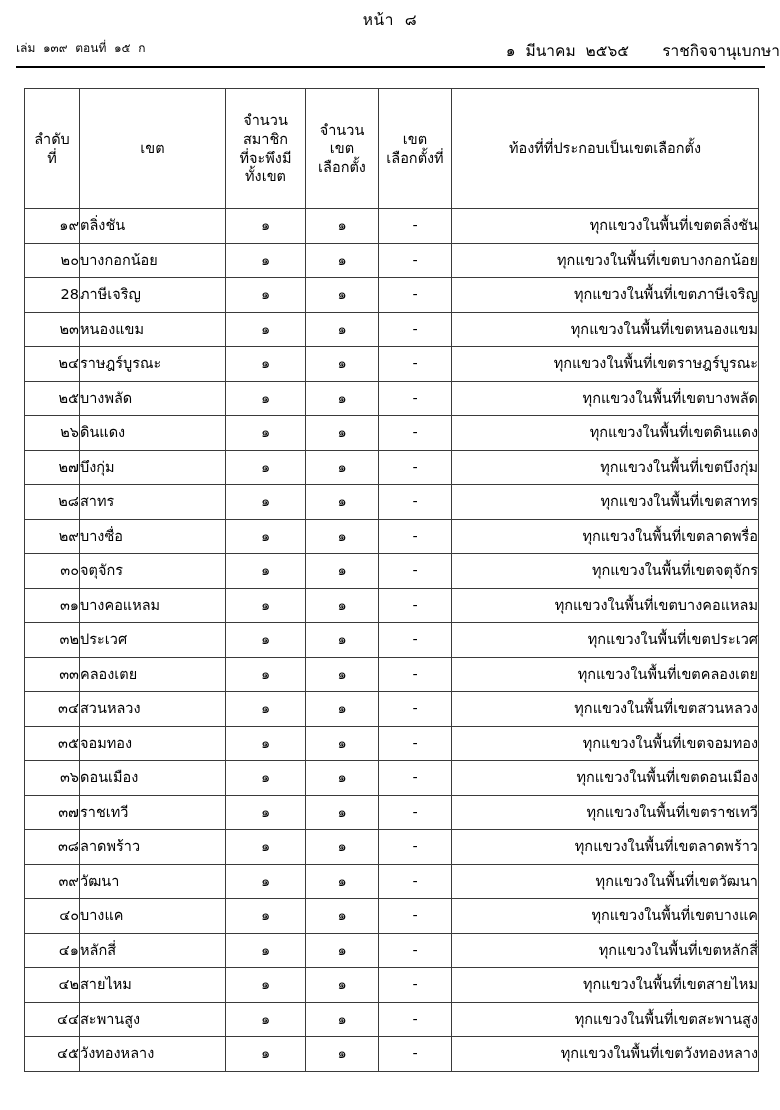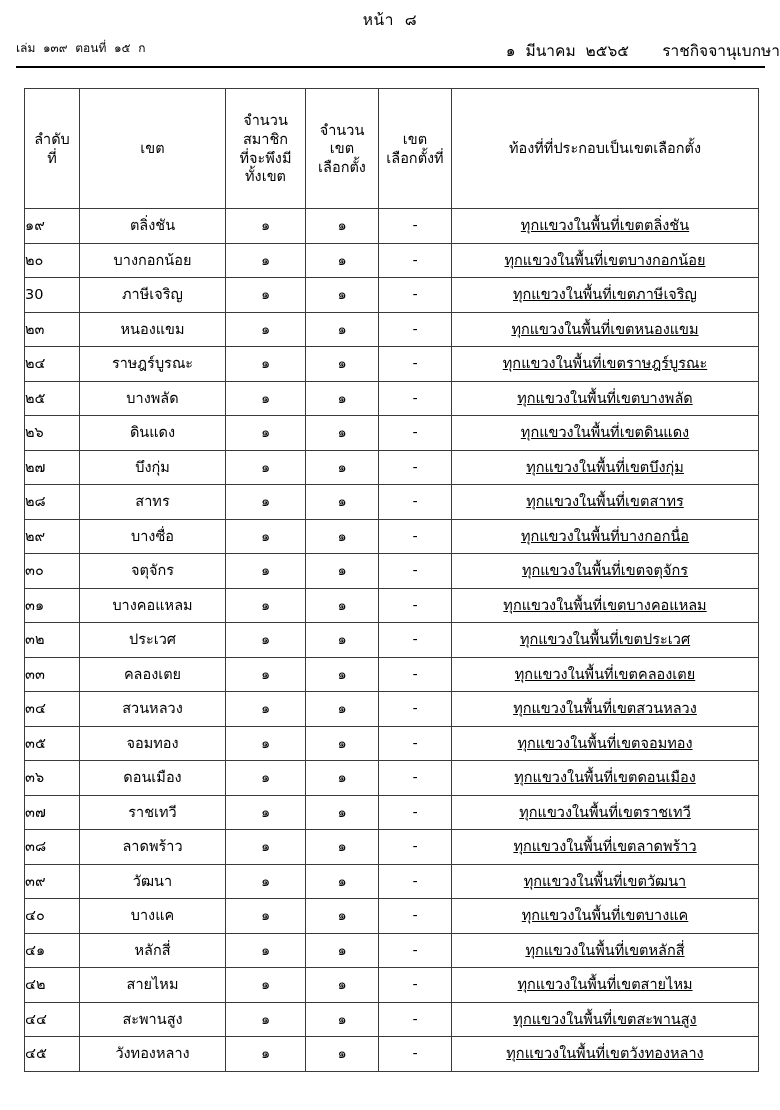--- a/index.html
+++ b/index.html
@@ -103,26 +103,26 @@
   }
   thead th .hl {
     display: block;
     white-space: pre-line;
   }
 
   tbody td {
     height: 33.5px;
     line-height: 1.2;
   }
-  td.col-no     { text-align: left; }
-  td.col-dist   { text-align: center;  padding-left: 9px; }
+  td.col-no     { text-align: right; }
+  td.col-dist   { text-align: left;  padding-left: 9px; }
   td.col-mem    { text-align: center; }
   td.col-cnt    { text-align: center; }
   td.col-const  { text-align: center; }
-  td.col-area   { text-align: center;  padding-left: 12px; text-decoration: underline; }
+  td.col-area   { text-align: right;  padding-left: 12px; }
 </style>
 </head>
 <body>
 
 <div id="page-header">
   <div class="hdr-pageno">หน้า  ๘</div>
   <div class="hdr-left">เล่ม  ๑๓๙  ตอนที่  ๑๕  ก</div>
   <div class="hdr-center">ราชกิจจานุเบกษา</div>
   <div class="hdr-right">๑  มีนาคม  ๒๕๖๕</div>
   <div id="header-rule"></div>
@@ -178,21 +178,21 @@
         </tr>
         <tr>
           <td class="col-no">๒๐</td>
           <td class="col-dist">บางกอกน้อย</td>
           <td class="col-mem">๑</td>
           <td class="col-cnt">๑</td>
           <td class="col-const">-</td>
           <td class="col-area">ทุกแขวงในพื้นที่เขตบางกอกน้อย</td>
         </tr>
         <tr>
-          <td class="col-no">30</td>
+          <td class="col-no">28</td>
           <td class="col-dist">ภาษีเจริญ</td>
           <td class="col-mem">๑</td>
           <td class="col-cnt">๑</td>
           <td class="col-const">-</td>
           <td class="col-area">ทุกแขวงในพื้นที่เขตภาษีเจริญ</td>
         </tr>
         <tr>
           <td class="col-no">๒๓</td>
           <td class="col-dist">หนองแขม</td>
           <td class="col-mem">๑</td>
@@ -239,21 +239,21 @@
           <td class="col-cnt">๑</td>
           <td class="col-const">-</td>
           <td class="col-area">ทุกแขวงในพื้นที่เขตสาทร</td>
         </tr>
         <tr>
           <td class="col-no">๒๙</td>
           <td class="col-dist">บางซื่อ</td>
           <td class="col-mem">๑</td>
           <td class="col-cnt">๑</td>
           <td class="col-const">-</td>
-          <td class="col-area">ทุกแขวงในพื้นที่บางกอกนื่อ</td>
+          <td class="col-area">ทุกแขวงในพื้นที่เขตลาดพรื่อ</td>
         </tr>
         <tr>
           <td class="col-no">๓๐</td>
           <td class="col-dist">จตุจักร</td>
           <td class="col-mem">๑</td>
           <td class="col-cnt">๑</td>
           <td class="col-const">-</td>
           <td class="col-area">ทุกแขวงในพื้นที่เขตจตุจักร</td>
         </tr>
         <tr>

